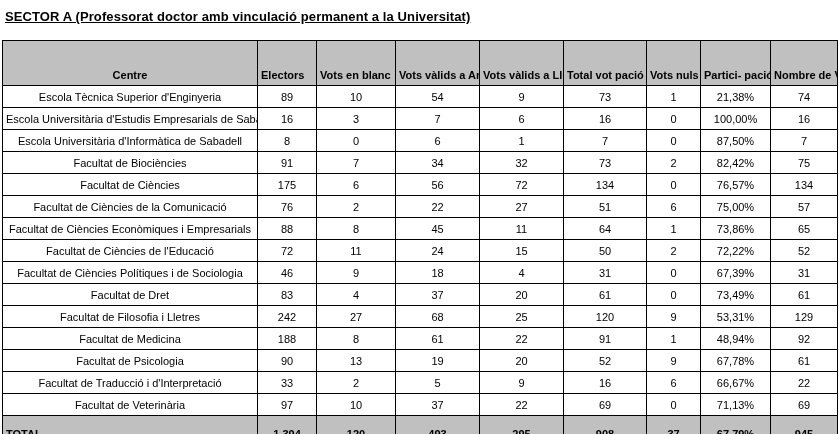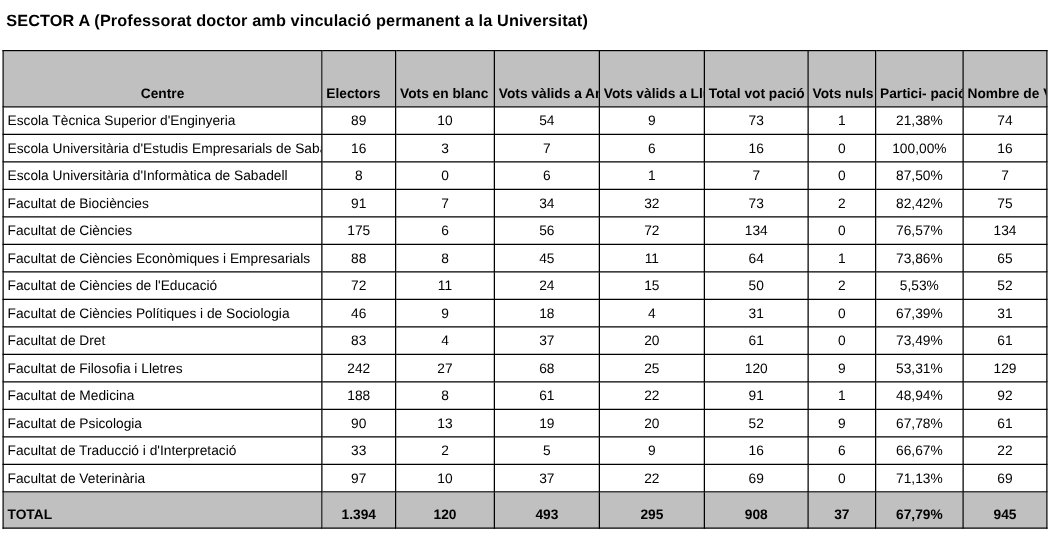--- a/index.html
+++ b/index.html
@@ -16,20 +16,21 @@
     padding: 0;
     overflow: hidden;
     background: #ffffff;
   }
   .title {
     font-size: 13px;
     font-weight: bold;
     padding: 9px 0 0 5px;
     letter-spacing: 0.1px;
     white-space: nowrap;
+    text-decoration: underline;
   }
   table.results {
     border-collapse: collapse;
     table-layout: fixed;
     width: 835px;
     margin: 16px 0 0 2px;
     font-size: 11px;
   }
   table.results th,
   table.results td {
@@ -46,21 +47,21 @@
     text-align: left;
     height: 40px;
     white-space: pre-line;
   }
   thead th.left { text-align: center; }
   tbody td {
     background: #ffffff;
     text-align: center;
     height: 17px;
   }
-  tbody td.left { text-align: left; }
+  tbody td.left { text-align: center; }
   tfoot td {
     background: #c0c0c0;
     font-weight: bold;
     text-align: center;
     height: 24px;
   }
   tfoot td.left { text-align: left; }
 </style>
 </head>
 <body>
@@ -148,39 +149,50 @@
           <td>175</td>
           <td>6</td>
           <td>56</td>
           <td>72</td>
           <td>134</td>
           <td>0</td>
           <td>76,57%</td>
           <td>134</td>
         </tr>
         <tr>
+          <td class="left">Facultat de Ciències de la Comunicació</td>
+          <td>76</td>
+          <td>2</td>
+          <td>22</td>
+          <td>27</td>
+          <td>51</td>
+          <td>6</td>
+          <td>75,00%</td>
+          <td>57</td>
+        </tr>
+        <tr>
           <td class="left">Facultat de Ciències Econòmiques i Empresarials</td>
           <td>88</td>
           <td>8</td>
           <td>45</td>
           <td>11</td>
           <td>64</td>
           <td>1</td>
           <td>73,86%</td>
           <td>65</td>
         </tr>
         <tr>
           <td class="left">Facultat de Ciències de l'Educació</td>
           <td>72</td>
           <td>11</td>
           <td>24</td>
           <td>15</td>
           <td>50</td>
           <td>2</td>
-          <td>5,53%</td>
+          <td>72,22%</td>
           <td>52</td>
         </tr>
         <tr>
           <td class="left">Facultat de Ciències Polítiques i de Sociologia</td>
           <td>46</td>
           <td>9</td>
           <td>18</td>
           <td>4</td>
           <td>31</td>
           <td>0</td>

